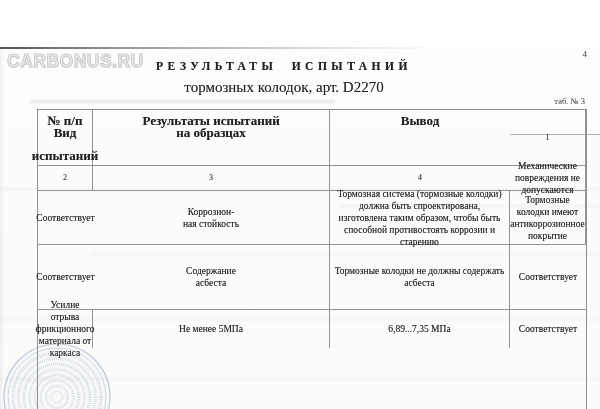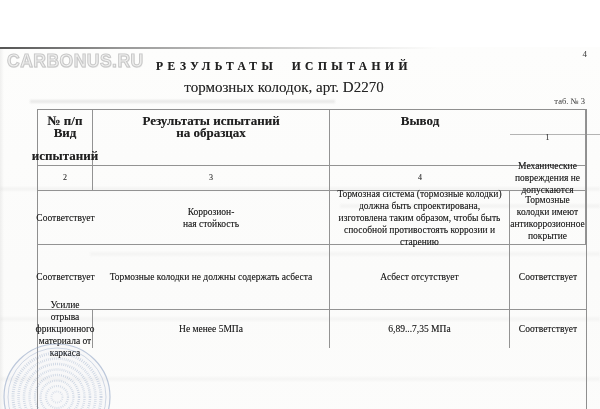--- a/index.html
+++ b/index.html
@@ -152,22 +152,23 @@
     <div class="cell">Механические повреждения не допускаются</div>
     <div class="cell last-col">Соответствует</div>
 
     <div class="cell pre">Коррозион-
 ная стойкость</div>
     <div class="cell">Тормозная система (тормозные колодки) должна быть спроектирована, изготовлена таким образом, чтобы быть способной противостоять коррозии и старению</div>
     <div class="cell pre">Тормозные колодки имеют
 антикоррозионное покрытие</div>
     <div class="cell last-col">Соответствует</div>
 
+    <div class="cell pre">Содержание
+асбеста</div>
     <div class="cell">Тормозные колодки не должны содержать асбеста</div>
-    <div class="cell">Асбест отсутствует</div>
     <div class="cell last-col">Соответствует</div>
 
     <div class="cell pre last-row">Усилие отрыва
 фрикционного
 материала от
 каркаса</div>
     <div class="cell last-row">Не менее 5МПа</div>
     <div class="cell last-row">6,89...7,35 МПа</div>
     <div class="cell last-col last-row">Соответствует</div>
 

